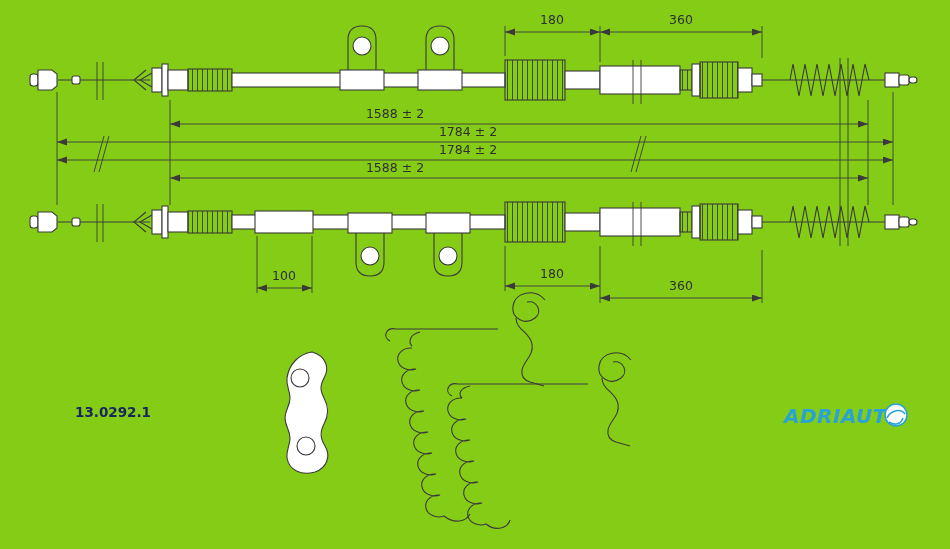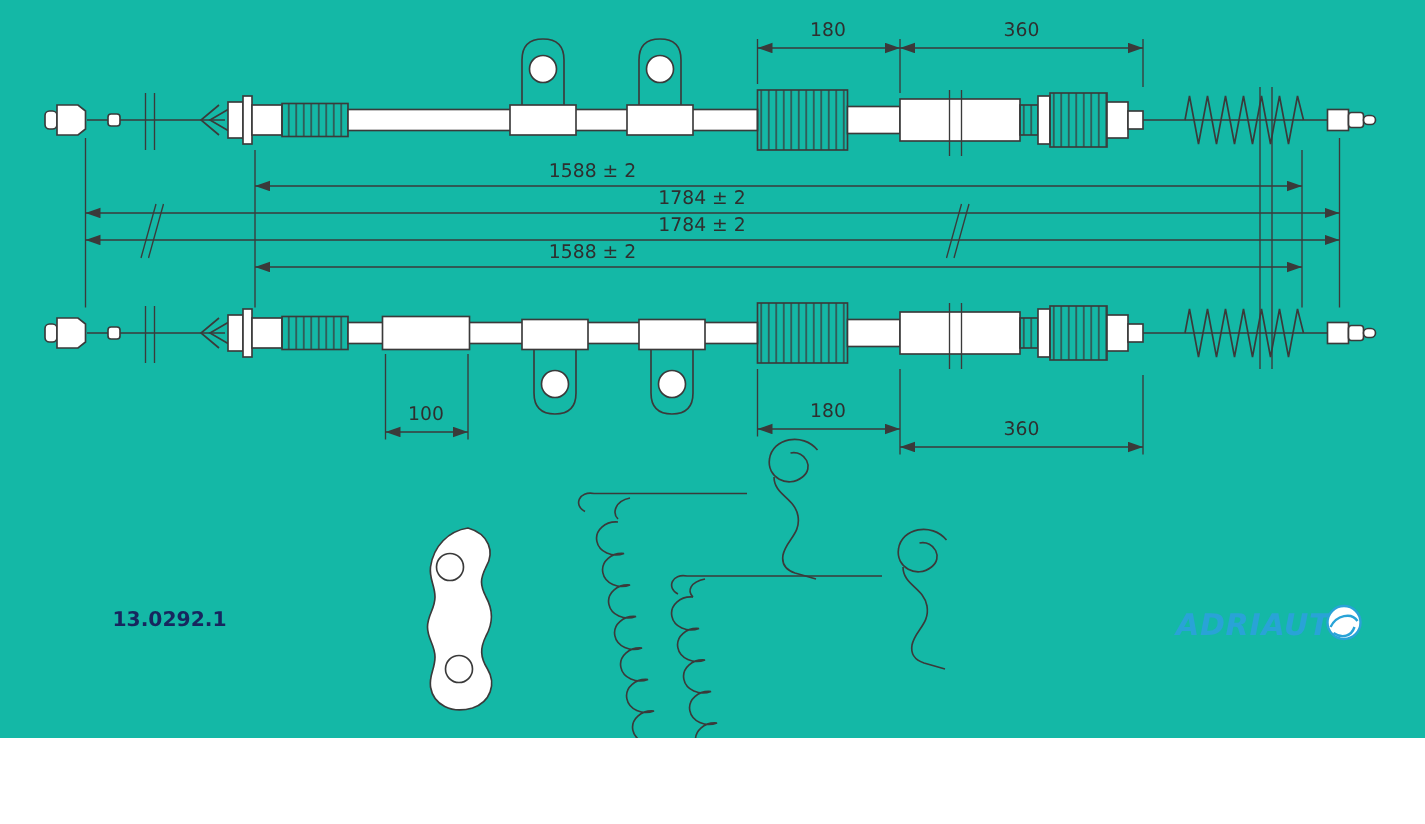--- a/index.html
+++ b/index.html
@@ -1,16 +1,16 @@
 <!DOCTYPE html>
 <html><head>
 <meta charset="utf-8">
 <style>
   html,body{margin:0;padding:0;background:#fff;}
-  #stage{position:relative;width:950px;height:492px;background:#14b8a6;overflow:hidden;
+  #stage{position:relative;width:950px;height:549px;background:#84cc16;overflow:hidden;
          font-family:"DejaVu Sans", sans-serif;}
   svg{display:block;}
   text{font-family:"DejaVu Sans", sans-serif;fill:#333;font-size:12.5px;}
   .dim-label{font-size:12.5px;fill:#2f2f2f;}
   .part-number{font-size:13.5px;font-weight:bold;fill:#17265e;}
   .brand-text{font-size:20px;font-weight:bold;font-style:italic;fill:#29a3d7;letter-spacing:.5px;}
 </style>
 </head>
 <body>
 

